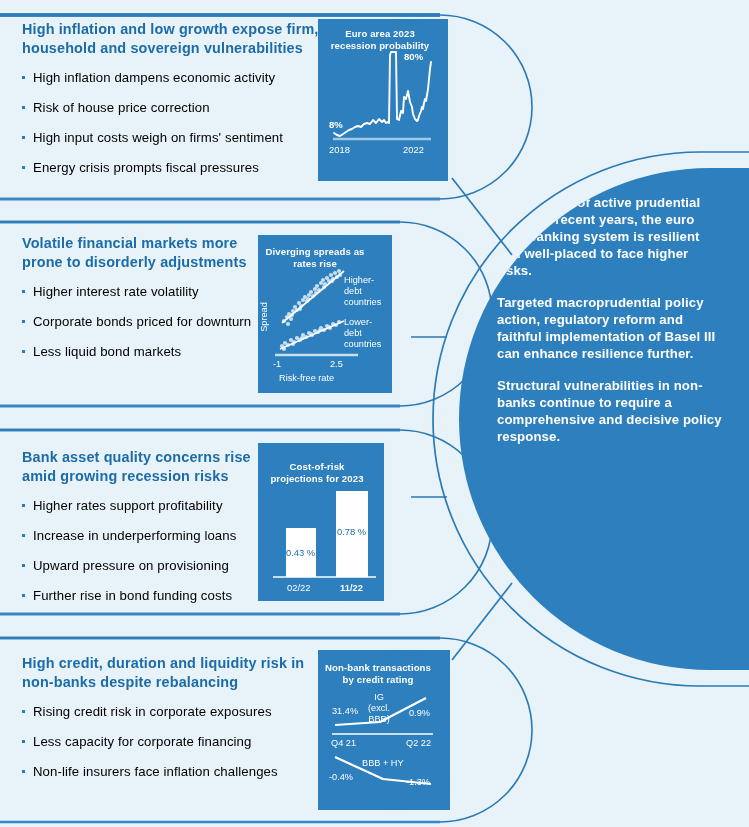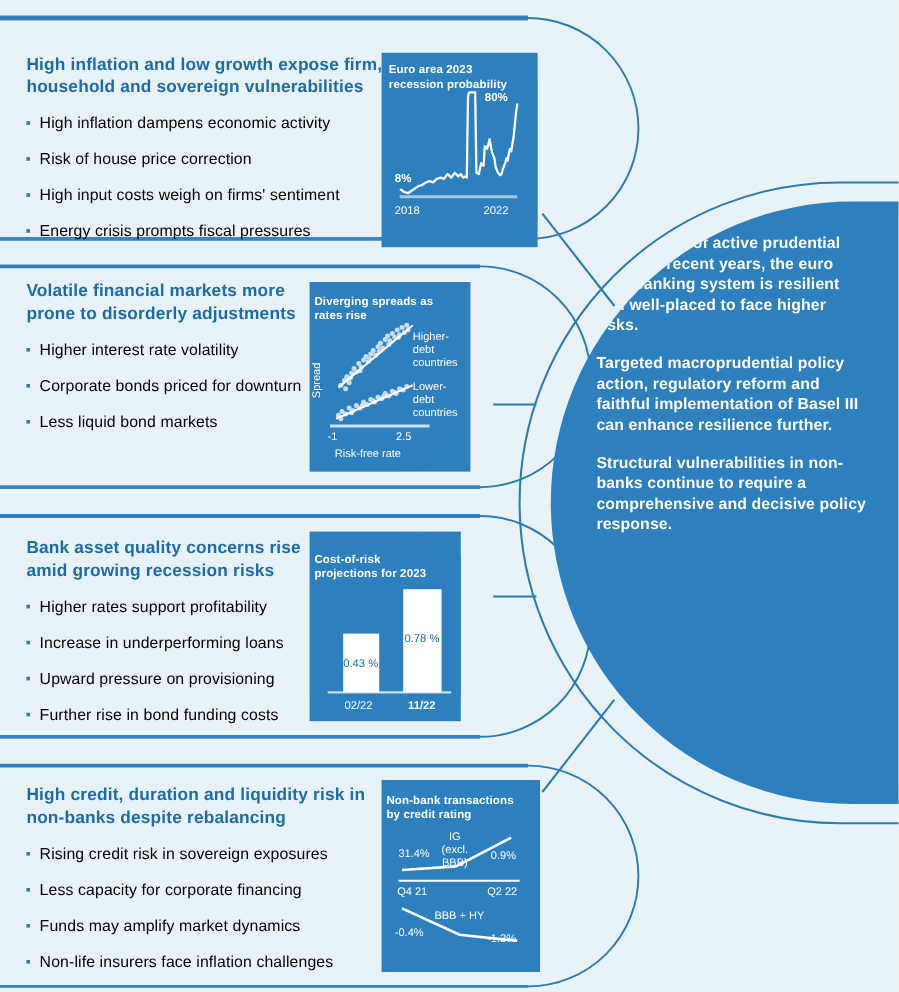--- a/index.html
+++ b/index.html
@@ -30,21 +30,21 @@
   .bullets li::before{
     content:"";position:absolute;left:0;top:6px;
     width:3px;height:3px;background:#2a7ab5;
   }
 
   
   .chart-circle{
     position:absolute;background:#2d7fbd;color:#ffffff;overflow:hidden;
   }
   .chart-title{
-    position:absolute;left:0;right:0;
+    position:absolute;left:0;right:0;text-align:center;
     font-size:9.6px;font-weight:bold;line-height:1.26;color:#fff;
     letter-spacing:.1px;
   }
   .chart-svg{position:absolute;left:0;top:0;}
 
   
   #centre-circle{
     position:absolute;
     background:#2d7fbd;
     overflow:hidden;
@@ -102,21 +102,21 @@
       <path d="M411,337 L447,337" stroke="#2a7ab5" stroke-width="1.7" fill="none"></path>
     </g>
     <g>
       <path d="M411,497 L447,497" stroke="#2a7ab5" stroke-width="1.7" fill="none"></path>
     </g>
     <g>
       <path d="M452,660 L512,583" stroke="#2a7ab5" stroke-width="1.7" fill="none"></path>
     </g>
   </svg>
 
-  <div class="panel" style="top:31px;height:185px;width:440px;">
+  <div class="panel" style="top:6px;height:185px;width:440px;">
     <div class="panel-text" style="top:14px;">
       <div class="panel-title">High inflation and low growth expose firm, household and sovereign vulnerabilities</div>
       <ul class="bullets">
         <li>High inflation dampens economic activity</li>
         <li>Risk of house price correction</li>
         <li>High input costs weigh on firms' sentiment</li>
         <li>Energy crisis prompts fiscal pressures</li>
       </ul>
     </div>
 
@@ -276,23 +276,22 @@
       <div style="position:absolute;left:79px;top:83px;font-size:9.4px;color:#1b6ca8;">0.78 %</div>
       <div style="position:absolute;left:29px;top:139px;font-size:9.4px;color:#ffffff;">02/22</div>
       <div style="position:absolute;left:82px;top:139px;font-size:9.4px;color:#ffffff;font-weight:bold;">11/22</div>
     </div>
   </div>
 
   <div class="panel" style="top:638px;height:185px;width:440px;">
     <div class="panel-text" style="top:16px;">
       <div class="panel-title" style="width:300px;">High credit, duration and liquidity risk in non-banks despite rebalancing</div>
       <ul class="bullets">
-        <li>Rising credit risk in sovereign exposures</li>
+        <li>Rising credit risk in corporate exposures</li>
         <li>Less capacity for corporate financing</li>
-        <li>Funds may amplify market dynamics</li>
         <li>Non-life insurers face inflation challenges</li>
       </ul>
     </div>
 
     <div class="chart-circle" style="left:318px;top:12px;width:132px;height:160px;">
       <svg class="chart-svg" viewBox="0 0 132 160" width="132" height="160">
         <defs>
           <clipPath id="clip4">
             <path d="M0,0 H72 A80,80 0 0 1 72,160 H0 Z"></path>
           </clipPath>

